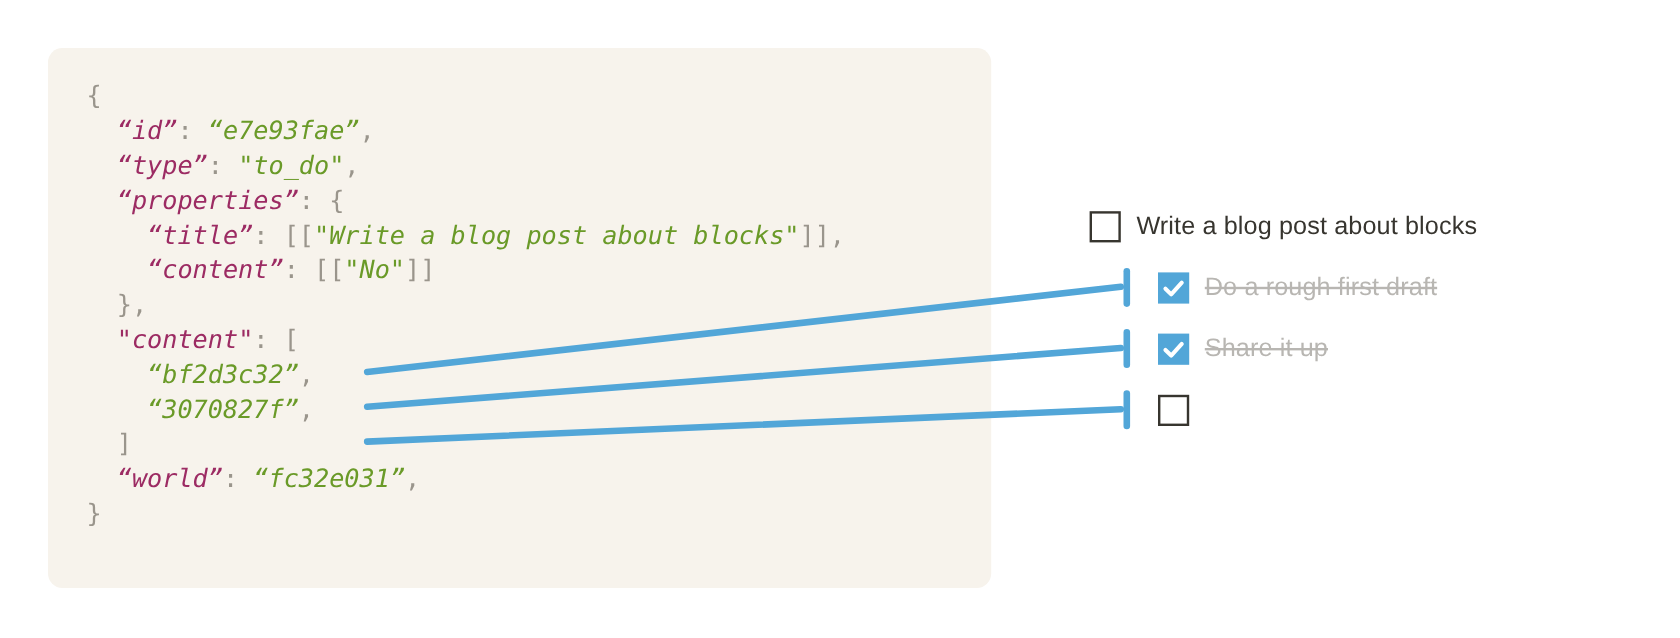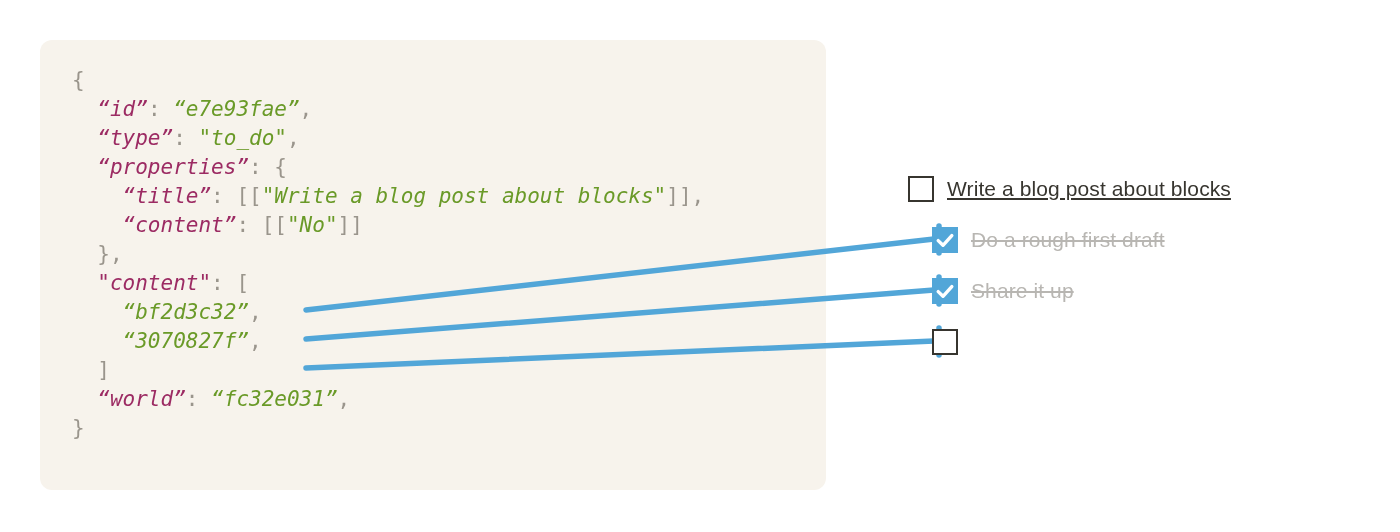--- a/index.html
+++ b/index.html
@@ -52,39 +52,38 @@
 
   
   .todos {
     position: absolute;
     left: 908px; top: 176px;
     display: flex;
     flex-direction: column;
     gap: 25px;
   }
   .todo-row { display: flex; align-items: center; height: 26px; }
-  .todo-row.indent { margin-left: 24px; }
+  .todo-row.indent { margin-left: 57px; }
   .checkbox {
     width: 26px; height: 26px;
     flex: 0 0 26px;
     display: inline-flex;
     align-items: center; justify-content: center;
   }
   .checkbox.unchecked {
     border: 2.5px solid var(--checkbox-border);
     background: #fff;
   }
   .checkbox.checked { background: var(--blue); }
   .todo-label {
     margin-left: 13px;
     font-size: 21px;
     letter-spacing: 0.1px;
     color: var(--todo-text);
     white-space: nowrap;
-    text-decoration: underline;
   }
   .todo-row.done .todo-label {
     color: var(--todo-done);
     text-decoration: line-through;
     text-decoration-thickness: 2px;
   }
 </style>
 </head>
 <body>
 

